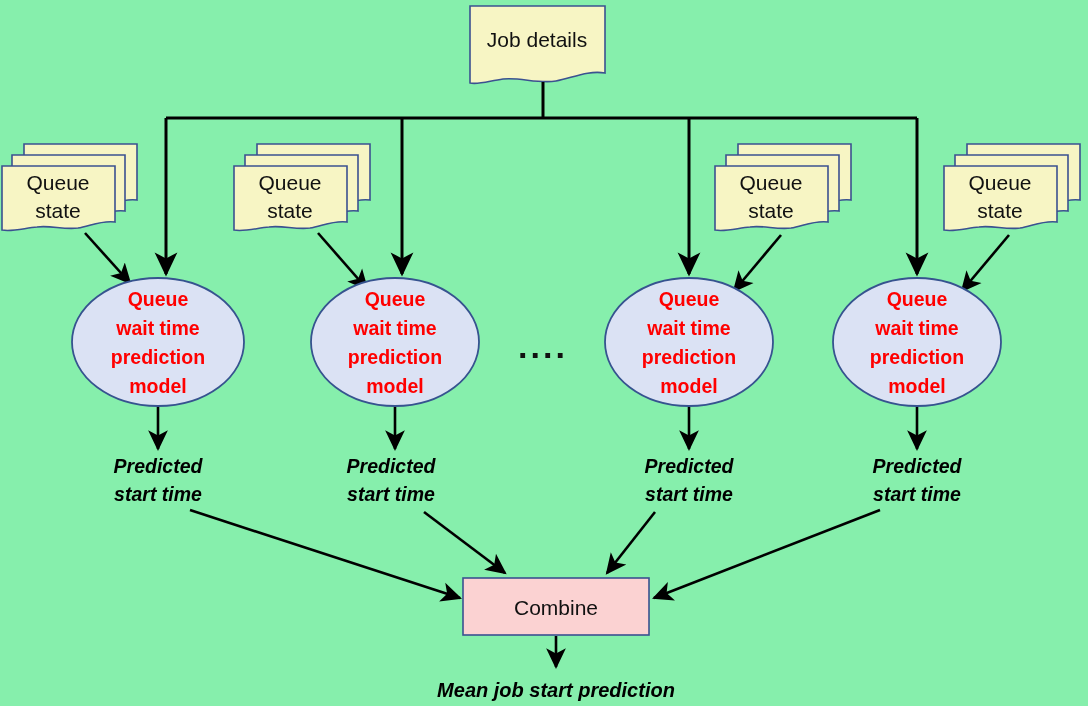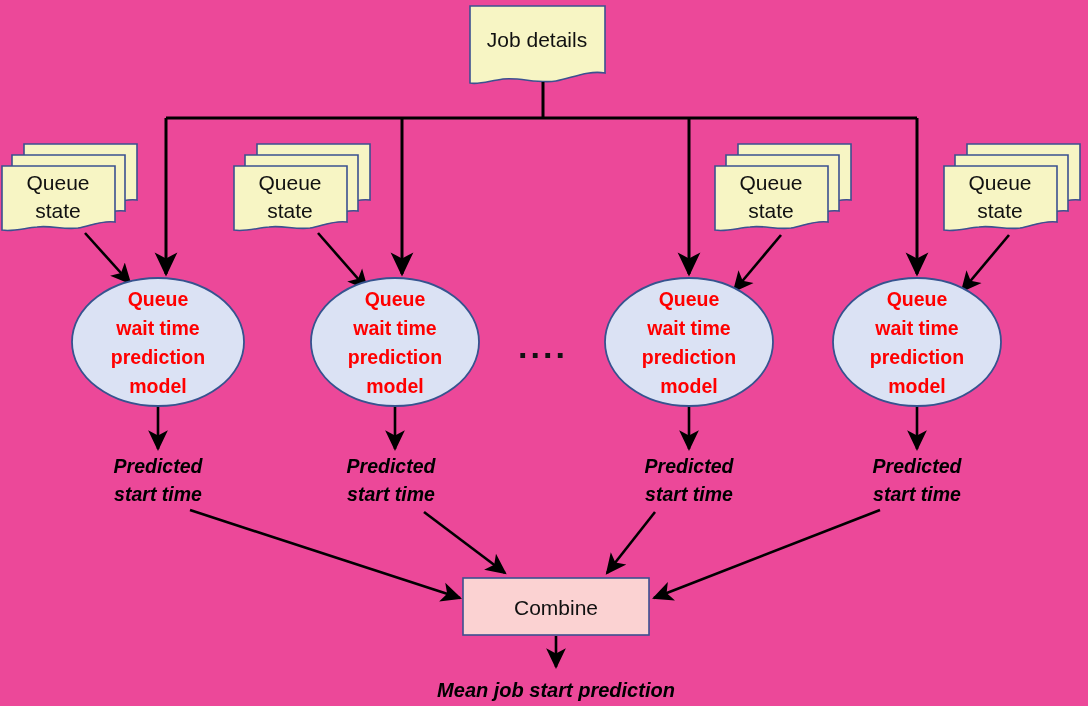--- a/index.html
+++ b/index.html
@@ -10,21 +10,21 @@
   body {
     width: 1088px;
     height: 706px;
     font-family: "Liberation Sans", sans-serif;
     overflow: hidden;
   }
   #diagram-root {
     position: relative;
     width: 1088px;
     height: 706px;
-    background: #ec4899;
+    background: #86efac;
   }
   svg#diagram-svg {
     display: block;
     width: 1088px;
     height: 706px;
   }
   .note-shape {
     fill: #f7f5c4;
     stroke: #3b5190;
     stroke-width: 1.6;

